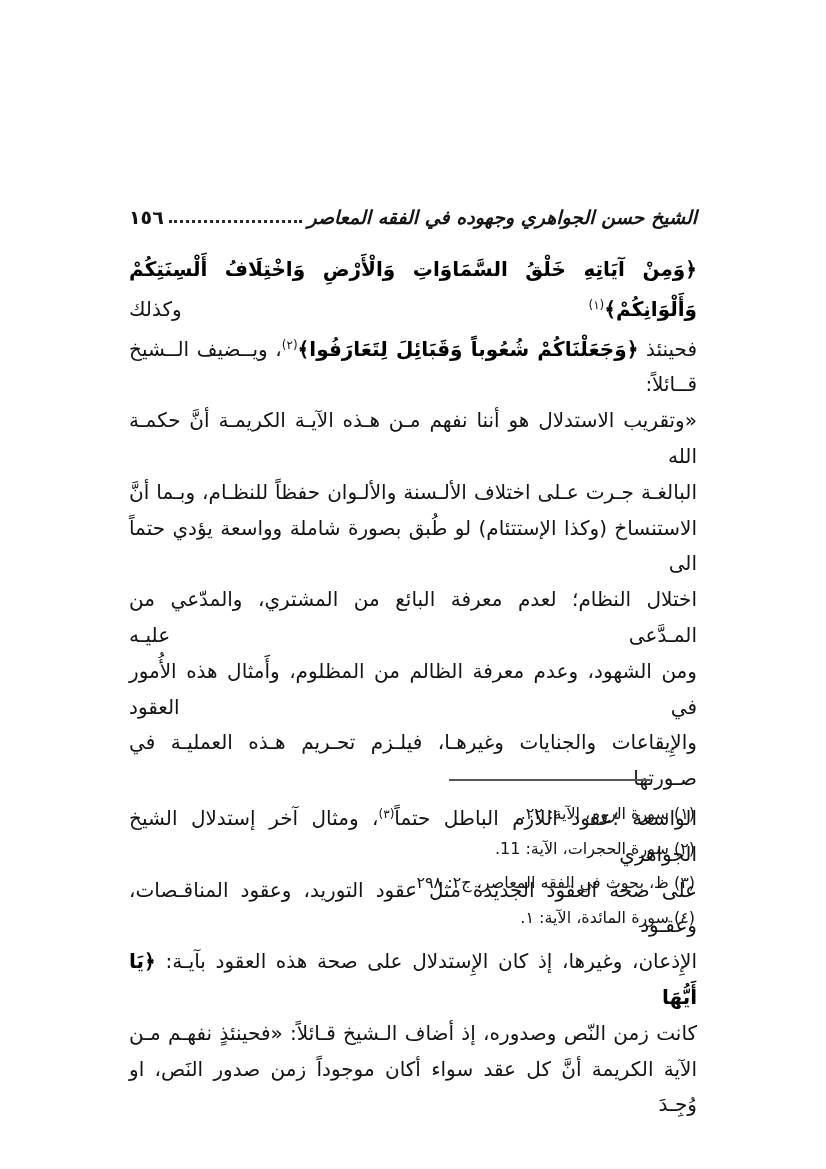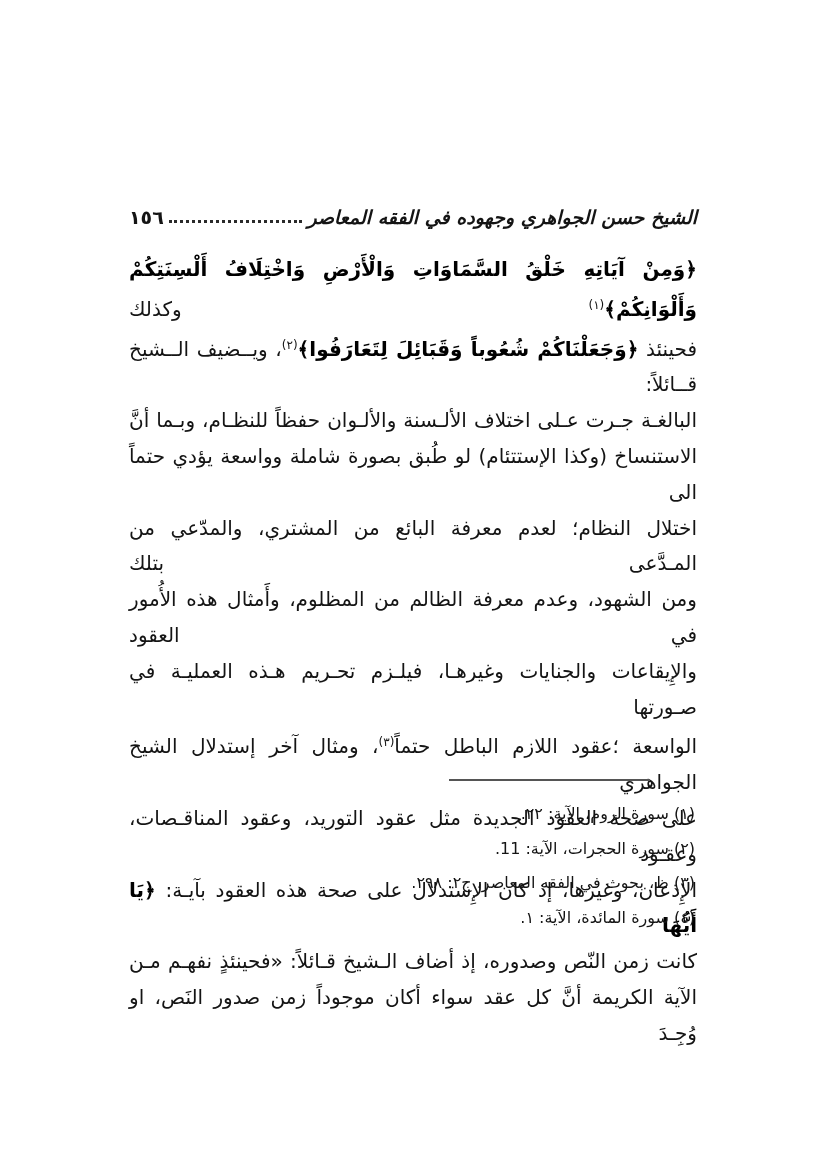--- a/index.html
+++ b/index.html
@@ -76,26 +76,27 @@
     <span class="dots"></span>
     <span class="pagenum">١٥٦</span>
   </div>
 
   <div class="body-text">
 
     <div class="line"><span class="quran">﴿وَمِنْ آيَاتِهِ خَلْقُ السَّمَاوَاتِ وَالْأَرْضِ وَاخْتِلَافُ أَلْسِنَتِكُمْ وَأَلْوَانِكُمْ﴾</span><span class="fnref">(١)</span><span> وكذلك</span></div>
 
     <div class="line"><span>فحينئذ </span><span class="quran">﴿وَجَعَلْنَاكُمْ شُعُوباً وَقَبَائِلَ لِتَعَارَفُوا﴾</span><span class="fnref">(٢)</span><span>، ويــضيف الــشيخ قــائلاً:</span></div>
 
+    <div class="line"><span>«وتقريب الاستدلال هو أننا نفهم مـن هـذه الآيـة الكريمـة أنَّ حكمـة الله</span></div>
 
     <div class="line"><span>البالغـة جـرت عـلى اختلاف الألـسنة والألـوان حفظاً للنظـام، وبـما أنَّ</span></div>
 
     <div class="line"><span>الاستنساخ (وكذا الإستتئام) لو طُبق بصورة شاملة وواسعة يؤدي حتماً الى</span></div>
 
-    <div class="line"><span>اختلال النظام؛ لعدم معرفة البائع من المشتري، والمدّعي من المـدَّعى بتلك</span></div>
+    <div class="line"><span>اختلال النظام؛ لعدم معرفة البائع من المشتري، والمدّعي من المـدَّعى عليـه</span></div>
 
     <div class="line"><span>ومن الشهود، وعدم معرفة الظالم من المظلوم، وأَمثال هذه الأُمور في العقود</span></div>
 
     <div class="line"><span>والإِيقاعات والجنايات وغيرهـا، فيلـزم تحـريم هـذه العمليـة في صـورتها</span></div>
 
     <div class="line"><span>الواسعة ؛عقود اللازم الباطل حتماً</span><span class="fnref">(٣)</span><span>، ومثال آخر إستدلال الشيخ الجواهري</span></div>
 
     <div class="line"><span>على صحة العقود الجديدة مثل عقود التوريد، وعقود المناقـصات، وعقـود</span></div>
 
     <div class="line"><span>الإِذعان، وغيرها، إذ كان الإِستدلال على صحة هذه العقود بآيـة: </span><span class="quran">﴿يَا أَيُّهَا</span></div>

